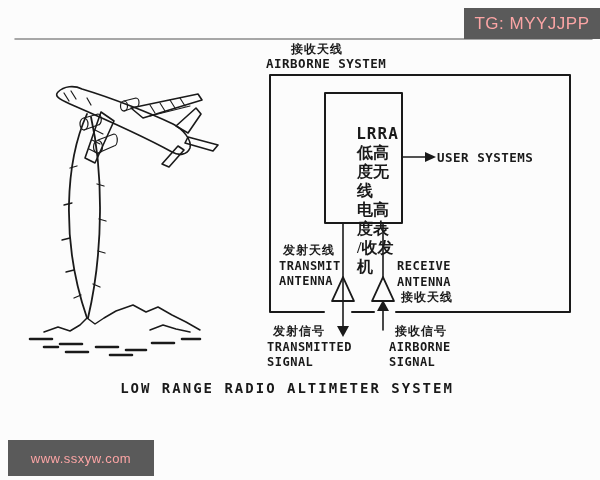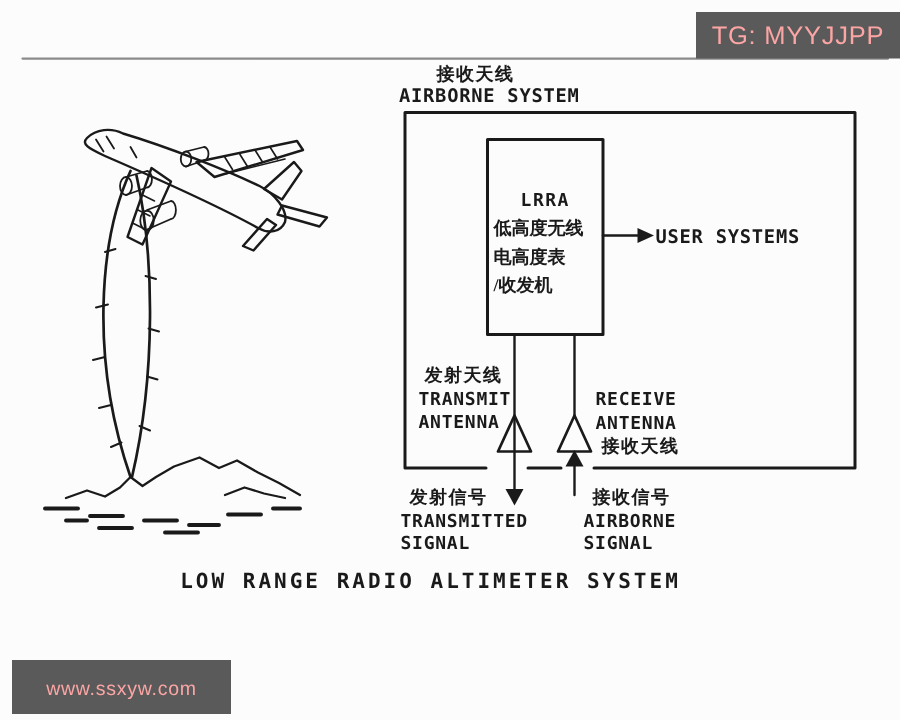--- a/index.html
+++ b/index.html
@@ -16,21 +16,21 @@
     letter-spacing:.5px;
   }
   .badge-top{left:464px;top:8px;width:136px;height:31px;font-size:17px;}
   .badge-bottom{left:8px;top:440px;width:146px;height:36px;font-size:13px;}
   
   .en{font-weight:bold;font-size:12px;letter-spacing:.5px;white-space:pre;}
   .cn{font-weight:bold;font-size:12px;letter-spacing:1px;font-family:"DejaVu Sans","Liberation Sans",sans-serif;white-space:pre;}
   .airborne-cn{left:291px;top:41px;}
   .airborne-en{left:266px;top:56px;font-size:12.5px;}
   .lrra-text{left:325px;top:93px;width:77px;height:130px;padding-top:31px;box-sizing:border-box;}
-  .lrra-line{font-size:12px;line-height:19px;font-weight:bold;}
+  .lrra-line{font-size:16px;line-height:19px;font-weight:bold;margin-left:28px;}
   .lrra-line.c{text-align:center;letter-spacing:1px;}
   .lrra-line.l{text-align:left;padding-left:4px;font-family:Liberation Serif, serif;letter-spacing:0;}
   .user-systems{left:437px;top:150px;font-size:12.5px;}
   .lbl-block div{line-height:15.5px;}
   .tx-ant{left:279px;top:243px;}
   .rx-ant{left:397px;top:259px;}
   .tx-sig{left:267px;top:324px;}
   .rx-sig{left:389px;top:324px;}
   .pad4{padding-left:4px;}
   .pad6{padding-left:6px;}

